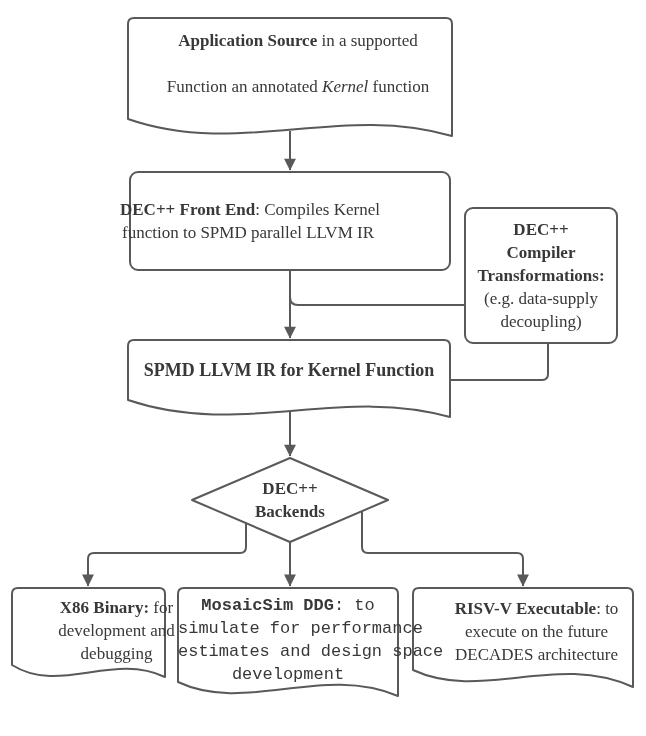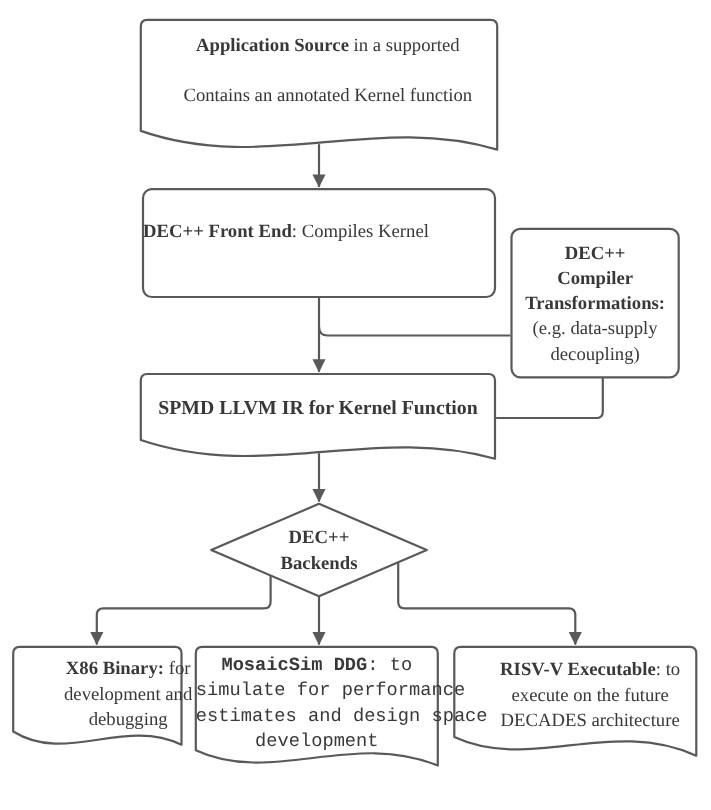--- a/index.html
+++ b/index.html
@@ -31,21 +31,21 @@
 
   .label {
     position: absolute;
     text-align: center;
     color: var(--text, #383838);
     font-size: 17px;
     line-height: 23px;
   }
   .label-line { white-space: nowrap; }
   .label .b { font-weight: bold; }
-  .label .i { }
+  .label .i { font-style: italic; }
   .spacer-line { height: 23px; }
 
   .label-spmd .label-line { font-size: 18px; line-height: 24px; }
 </style>
 </head>
 <body>
 
 <div class="canvas">
 
   <svg width="646" height="736" viewBox="0 0 646 736">
@@ -87,25 +87,26 @@
     <path class="connector" d="M 548 343 L 548 374 Q 548 380 542 380 L 451 380"></path>
     <path class="connector" marker-end="url(#arr)" d="M 290 412 L 290 456"></path>
     <path class="connector" marker-end="url(#arr)" d="M 246 523 L 246 547 Q 246 553 240 553 L 94 553 Q 88 553 88 559 L 88 586"></path>
     <path class="connector" marker-end="url(#arr)" d="M 290 542 L 290 586"></path>
     <path class="connector" marker-end="url(#arr)" d="M 362 511 L 362 547 Q 362 553 368 553 L 517 553 Q 523 553 523 559 L 523 586"></path>
   </svg>
 
   <div class="label" style="left:128px; top:29px; width:340px;">
     <div class="label-line"><span class="b">Application Source</span><span> in a supported</span></div>
     <div class="spacer-line"></div>
-    <div class="label-line"><span>Contains an annotated </span><span class="i">Kernel</span><span> function</span></div>
+    <div class="label-line"><span>Function an annotated </span><span class="i">Kernel</span><span> function</span></div>
   </div>
 
-  <div class="label" style="left:130px; top:198px; width:256px;">
+  <div class="label" style="left:120px; top:198px; width:256px;">
     <div class="label-line"><span class="b">DEC++ Front End</span><span>: Compiles Kernel</span></div>
+    <div class="label-line"><span>function to SPMD parallel LLVM IR</span></div>
   </div>
 
   <div class="label" style="left:465px; top:218px; width:152px;">
     <div class="label-line"><span class="b">DEC++</span></div>
     <div class="label-line"><span class="b">Compiler</span></div>
     <div class="label-line"><span class="b">Transformations:</span></div>
     <div class="label-line"><span>(e.g. data-supply</span></div>
     <div class="label-line"><span>decoupling)</span></div>
   </div>
 

